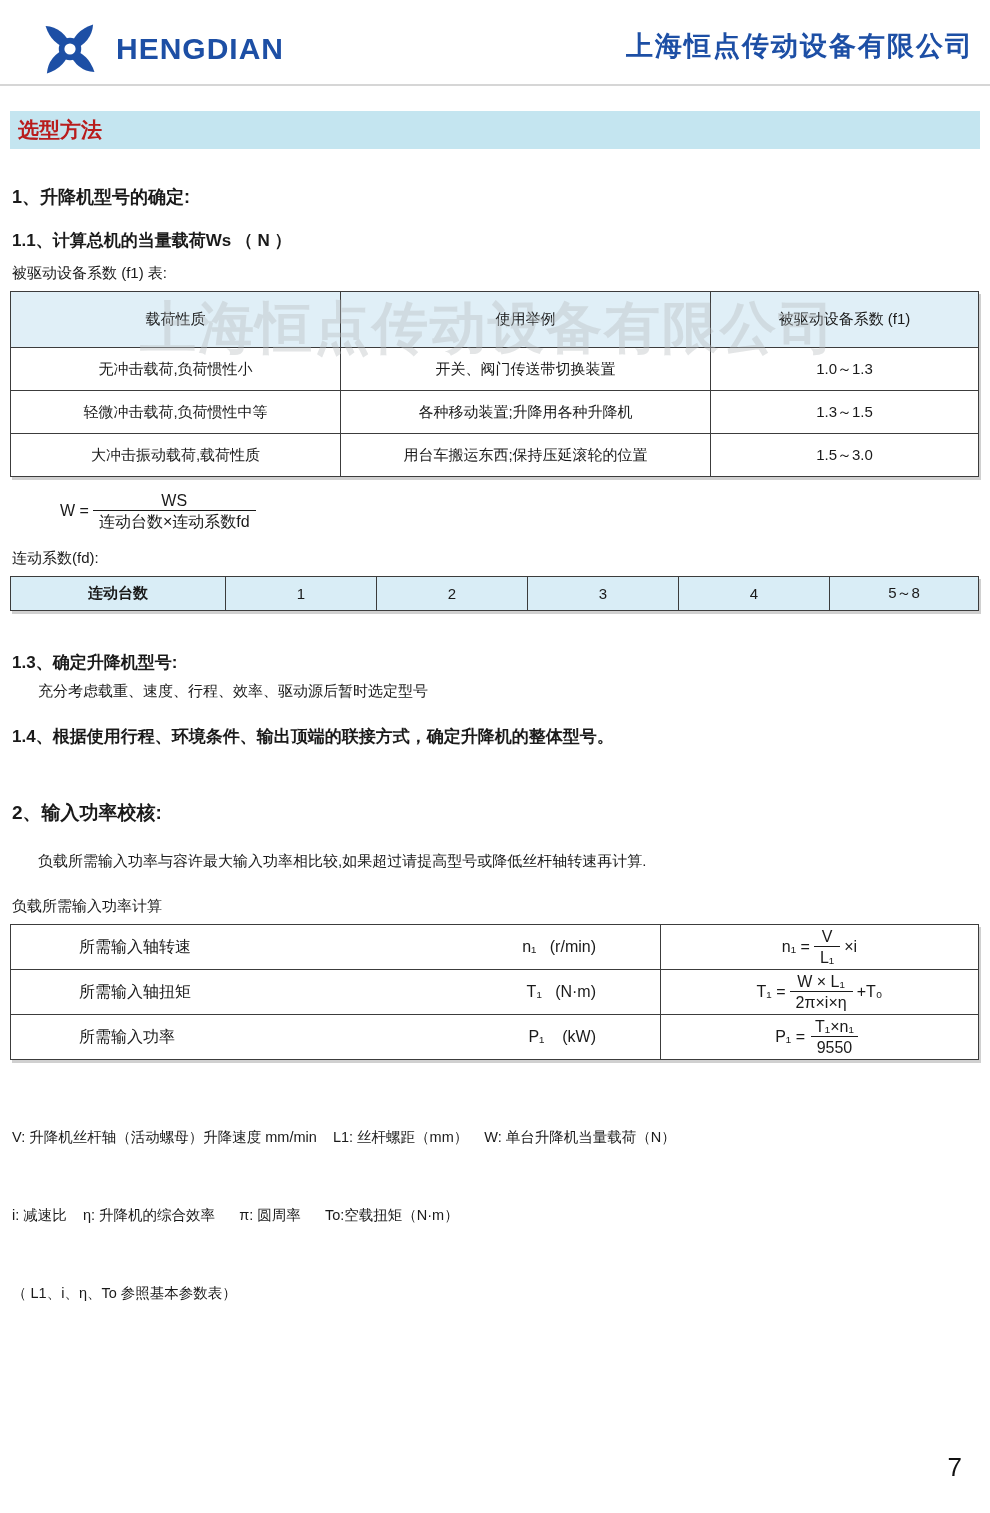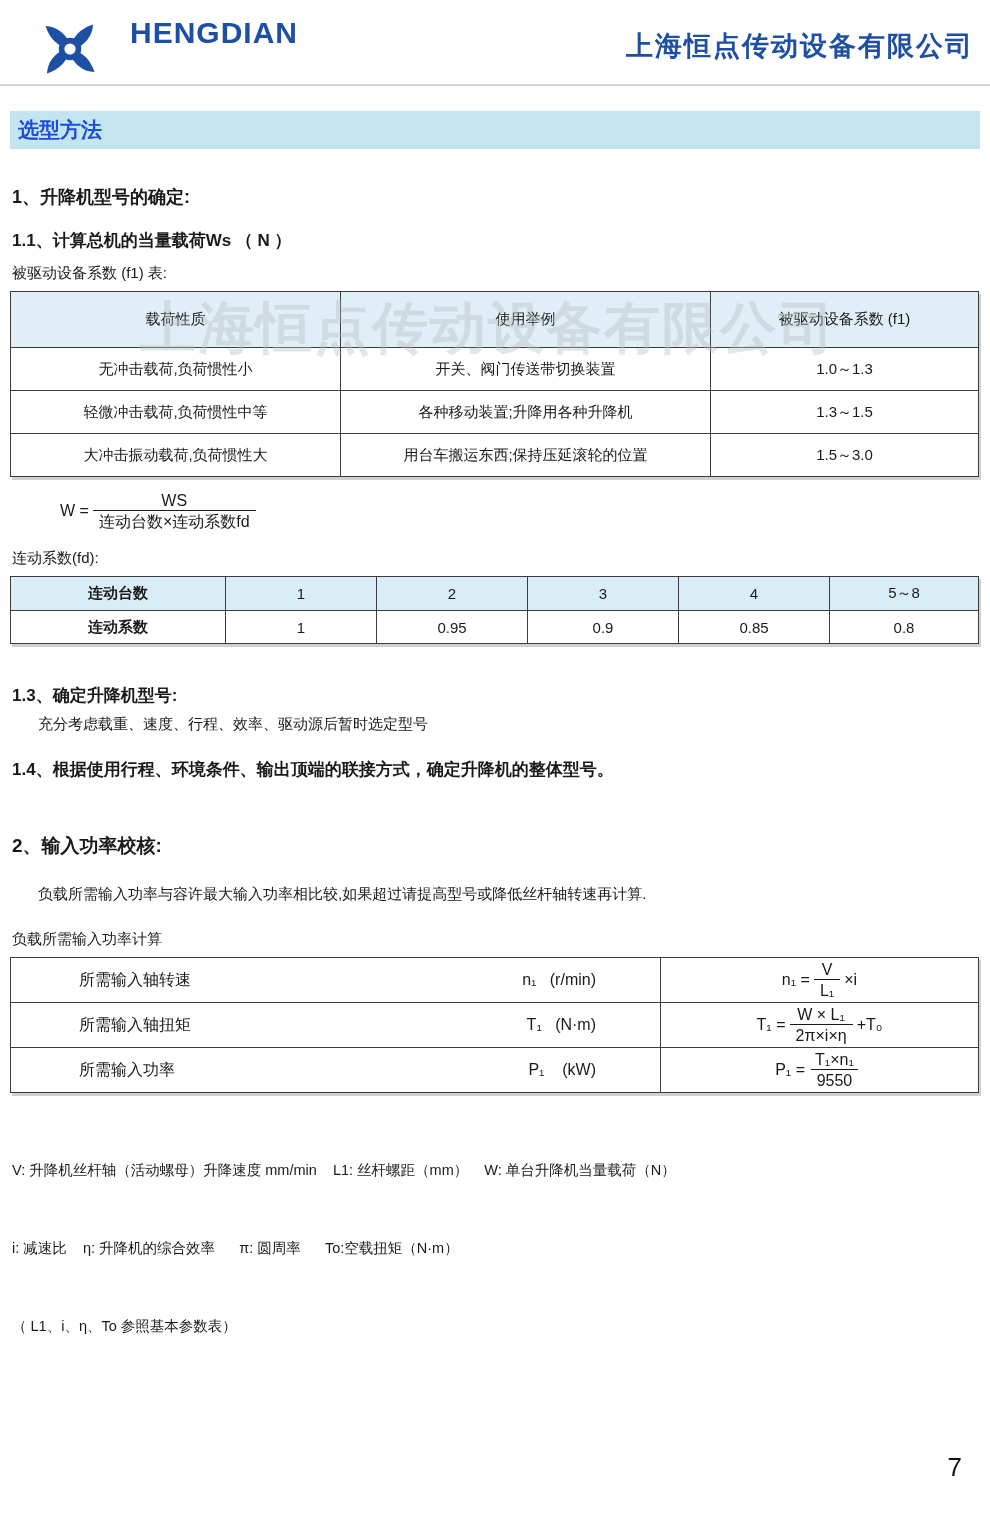--- a/index.html
+++ b/index.html
@@ -3,29 +3,29 @@
 <meta charset="utf-8">
 <style>
   * { margin:0; padding:0; box-sizing:border-box; }
   html,body { background:#ffffff; }
   body { font-family:"Liberation Sans","DejaVu Sans",sans-serif; color:#1a1a1a; }
   .page { position:relative; width:990px; height:1513px; background:#ffffff; overflow:hidden; }
 
   
   .header { position:relative; height:86px; border-bottom:2px solid #d6d6d6; padding:14px 14px 0 34px;
             display:flex; align-items:center; }
-  .logo-wrap { display:flex; align-items:flex-start; gap:24px; }
+  .logo-wrap { display:flex; align-items:center; gap:10px; }
   .logo-svg { width:72px; height:66px; }
   .logo-text { font-size:30px; font-weight:600; letter-spacing:1px; color:#1d4fa5; }
   .company { position:absolute; right:16px; top:28px; font-family:"Liberation Serif","DejaVu Serif",serif;
              font-size:27px; font-weight:bold; color:#1d4fa5; letter-spacing:2px; }
 
   
   .banner { margin:25px 10px 0 10px; height:38px; background:#c4e5f0; display:flex; align-items:center;
-            padding-left:8px; font-size:21px; font-weight:bold; color:#1d4ed8; }
+            padding-left:8px; font-size:21px; font-weight:bold; color:#b91c1c; }
 
   
   .h-lv1 { margin:36px 0 12px 12px; font-size:18px; font-weight:bold; }
   .h-lv2 { margin:20px 0 0 12px; font-size:17px; font-weight:bold; }
   .h-big { margin:52px 0 0 12px; font-size:19px; font-weight:bold; }
   .plain { margin:12px 0 0 12px; font-size:15px; }
   .indent { margin-left:38px; }
   .formula-line { margin:12px 0 0 55px; font-size:15px; }
 
   
@@ -112,21 +112,21 @@
         <td>无冲击载荷,负荷惯性小</td>
         <td>开关、阀门传送带切换装置</td>
         <td>1.0～1.3</td>
       </tr>
       <tr>
         <td>轻微冲击载荷,负荷惯性中等</td>
         <td>各种移动装置;升降用各种升降机</td>
         <td>1.3～1.5</td>
       </tr>
       <tr>
-        <td>大冲击振动载荷,负荷惯性大</td>
+        <td>大冲击振动载荷,载荷性质</td>
         <td>用台车搬运东西;保持压延滚轮的位置</td>
         <td>1.5～3.0</td>
       </tr>
     </tbody>
       </table>
   </div>
 
   <div class="bigformula">
     <span>W =</span>
     <span class="frac">
@@ -146,28 +146,20 @@
         <col style="width:149px">
       </colgroup>
     <tbody>
         <tr class="hd">
       <td class="lab">连动台数</td>
       <td>1</td>
       <td>2</td>
       <td>3</td>
       <td>4</td>
       <td>5～8</td>
-    </tr>
-    <tr>
-      <td class="lab">连动系数</td>
-      <td>1</td>
-      <td>0.95</td>
-      <td>0.9</td>
-      <td>0.85</td>
-      <td>0.8</td>
     </tr>
   </tbody>
     </table>
 
   <div class="h-lv2" style="margin-top:40px">1.3、确定升降机型号:</div>
   <div class="plain indent" style="margin-top:8px">充分考虑载重、速度、行程、效率、驱动源后暂时选定型号</div>
   <div class="h-lv2" style="margin-top:24px">1.4、根据使用行程、环境条件、输出顶端的联接方式，确定升降机的整体型号。</div>
 
   <div class="h-big">2、输入功率校核:</div>
   <div class="plain indent" style="margin-top:26px">负载所需输入功率与容许最大输入功率相比较,如果超过请提高型号或降低丝杆轴转速再计算.</div>

